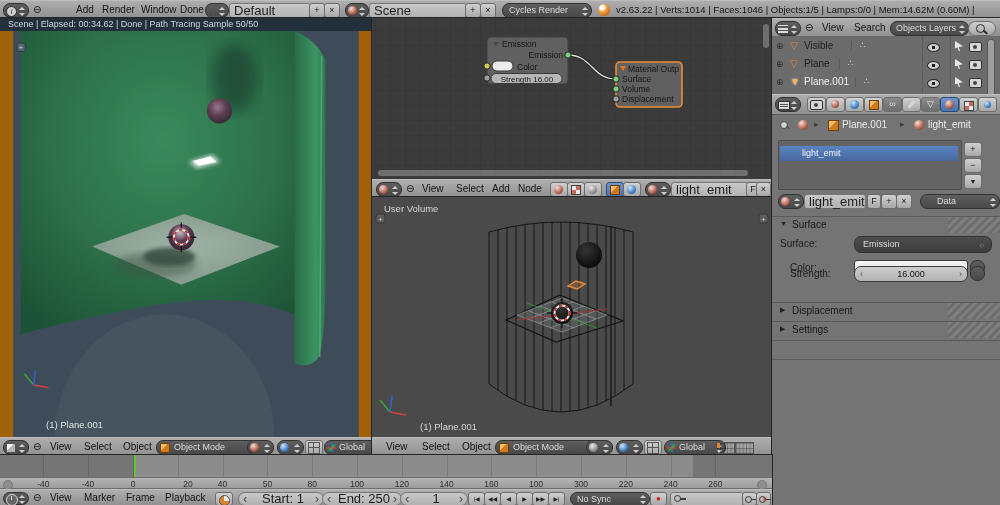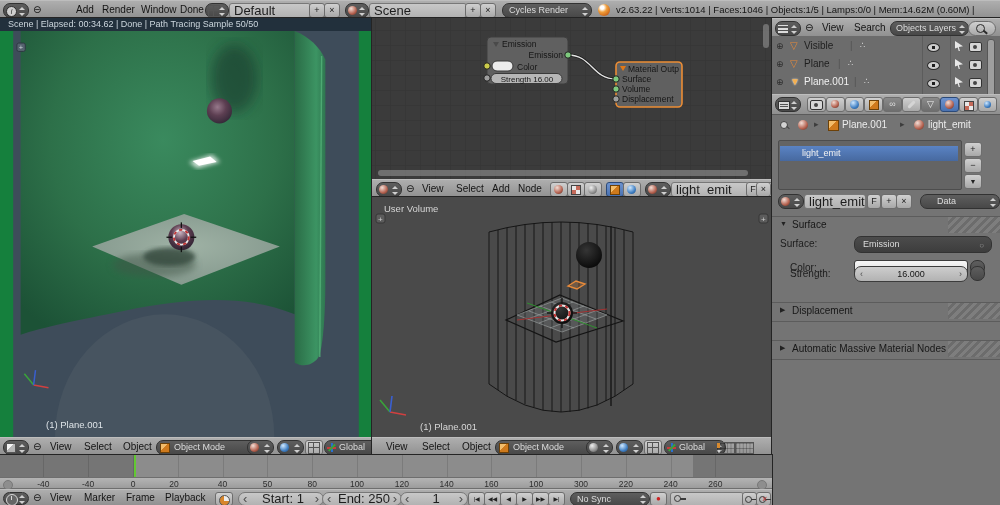--- a/index.html
+++ b/index.html
@@ -92,21 +92,21 @@
     <div class="bt" style="left:480px;width:14px;">×</div>
     <div class="dp" style="left:502px;width:82px;padding-left:6px;">
       <span>Cycles Render</span>
       <span class="ud"></span>
     </div>
     <span class="icn" style="left:598px;top:3px;width:12px;height:12px;border-radius:50%;
           background:radial-gradient(circle at 35% 30%,#fff 15%,#f09f3c 40%,#c85e14 80%,#26374a 81%);"></span>
     <span class="m" style="left:616px;font-size:9.5px;">v2.63.22 | Verts:1014 | Faces:1046 | Objects:1/5 | Lamps:0/0 | Mem:14.62M (0.60M) | Plane.001</span>
   </div>
 
-  <div class="ab region" style="left:0;top:18px;width:372px;height:437px;background:#15803d;">
+  <div class="ab region" style="left:0;top:18px;width:372px;height:437px;background:#a16207;">
     <div class="ab" style="left:0;top:0;width:372px;height:13px;background:#22303c;line-height:13px;color:#ccd6dd;font-size:9px;padding-left:8px;box-sizing:border-box;">Scene | Elapsed: 00:34.62 | Done | Path Tracing Sample 50/50</div>
 
     <svg class="ab" style="left:0;top:13px;" width="372" height="406" viewBox="0 31 372 437">
       <defs>
         <radialGradient id="greenG" cx="52%" cy="36%" r="75%">
           <stop offset="0%" stop-color="#3a8a5e"></stop>
             <stop offset="55%" stop-color="#2d7049"></stop>
             <stop offset="100%" stop-color="#1c5236"></stop>
         </radialGradient>
         <linearGradient id="bandG" x1="0" y1="0" x2="1" y2="0">
@@ -560,26 +560,26 @@
       </div>
     </div>
 
     <div class="ab" style="left:0;top:284px;width:228px;height:1px;background:#5c5c5c;"></div>
     <div class="ab" style="left:0;top:285px;width:228px;height:16px;">
       <div class="stripes"></div>
       <span class="glyph" style="left:8px;top:3px;font-size:7px;color:#222;">▶</span>
       <span class="glyph" style="left:20px;top:2px;color:#171717;">Displacement</span>
     </div>
     <div class="ab" style="left:0;top:303px;width:228px;height:1px;background:#5c5c5c;"></div>
-    <div class="ab" style="left:0;top:322px;width:228px;height:1px;background:#5c5c5c;"></div>
-    <div class="ab" style="left:0;top:323px;width:228px;height:16px;">
+    <div class="ab" style="left:0;top:304px;width:228px;height:16px;">
       <div class="stripes"></div>
       <span class="glyph" style="left:8px;top:3px;font-size:7px;color:#222;">▶</span>
-      <span class="glyph" style="left:20px;top:2px;color:#171717;">Automatic Massive Material Nodes</span>
-    </div>
+      <span class="glyph" style="left:20px;top:2px;color:#171717;">Settings</span>
+    </div>
+    <div class="ab" style="left:0;top:322px;width:228px;height:1px;background:#5c5c5c;"></div>
     <div class="ab" style="left:0;top:341px;width:228px;height:1px;background:#5c5c5c;"></div>
   </div>
 
   <div class="ab region" style="left:0;top:455px;width:772px;height:50px;">
     <div class="ab" style="left:0;top:0;width:772px;height:22px;background:#8c8c8c;overflow:hidden;">
         <div class="tl-grid" style="left: 715.4px;"></div>
         <div class="tl-grid" style="left: 670.6px;"></div>
         <div class="tl-grid" style="left: 625.8px;"></div>
         <div class="tl-grid" style="left: 581px;"></div>
         <div class="tl-grid" style="left: 536.2px;"></div>
@@ -597,21 +597,21 @@
       <div class="tl-dim" style="left: 0px; width: 135.24px;"></div>
       <div class="tl-dim" style="left: 693px; width: 79px;"></div>
       <div class="ab" style="top: 0px; bottom: 0px; width: 2px; background: rgb(98, 200, 50); left: 134.24px;"></div>
     </div>
     <div class="ab" style="left:0;top:22px;width:772px;height:12px;background:linear-gradient(#b4b4b4,#9c9c9c);border-top:1px solid #6e6e6e;border-bottom:1px solid #6e6e6e;box-sizing:border-box;">
       <span class="ab" style="left:3px;top:2px;width:8px;height:8px;border-radius:50%;background:#8e8e8e;border:1px solid #787878;"></span>
       <span class="ab" style="right:5px;top:2px;width:8px;height:8px;border-radius:50%;background:#8e8e8e;border:1px solid #787878;"></span>
     <div class="tick-num" style="left: 30.4px;">-40</div>
         <div class="tick-num" style="left: 75.2px;">-40</div>
         <div class="tick-num" style="left: 120px;">0</div>
-        <div class="tick-num" style="left: 161px;">20</div>
+        <div class="tick-num" style="left: 175px;">20</div>
         <div class="tick-num" style="left: 209.6px;">40</div>
         <div class="tick-num" style="left: 254.4px;">50</div>
         <div class="tick-num" style="left: 299.2px;">80</div>
         <div class="tick-num" style="left: 344px;">100</div>
         <div class="tick-num" style="left: 388.8px;">120</div>
         <div class="tick-num" style="left: 433.6px;">140</div>
         <div class="tick-num" style="left: 478.4px;">160</div>
         <div class="tick-num" style="left: 523.2px;">100</div>
         <div class="tick-num" style="left: 568px;">300</div>
         <div class="tick-num" style="left: 612.8px;">220</div>

